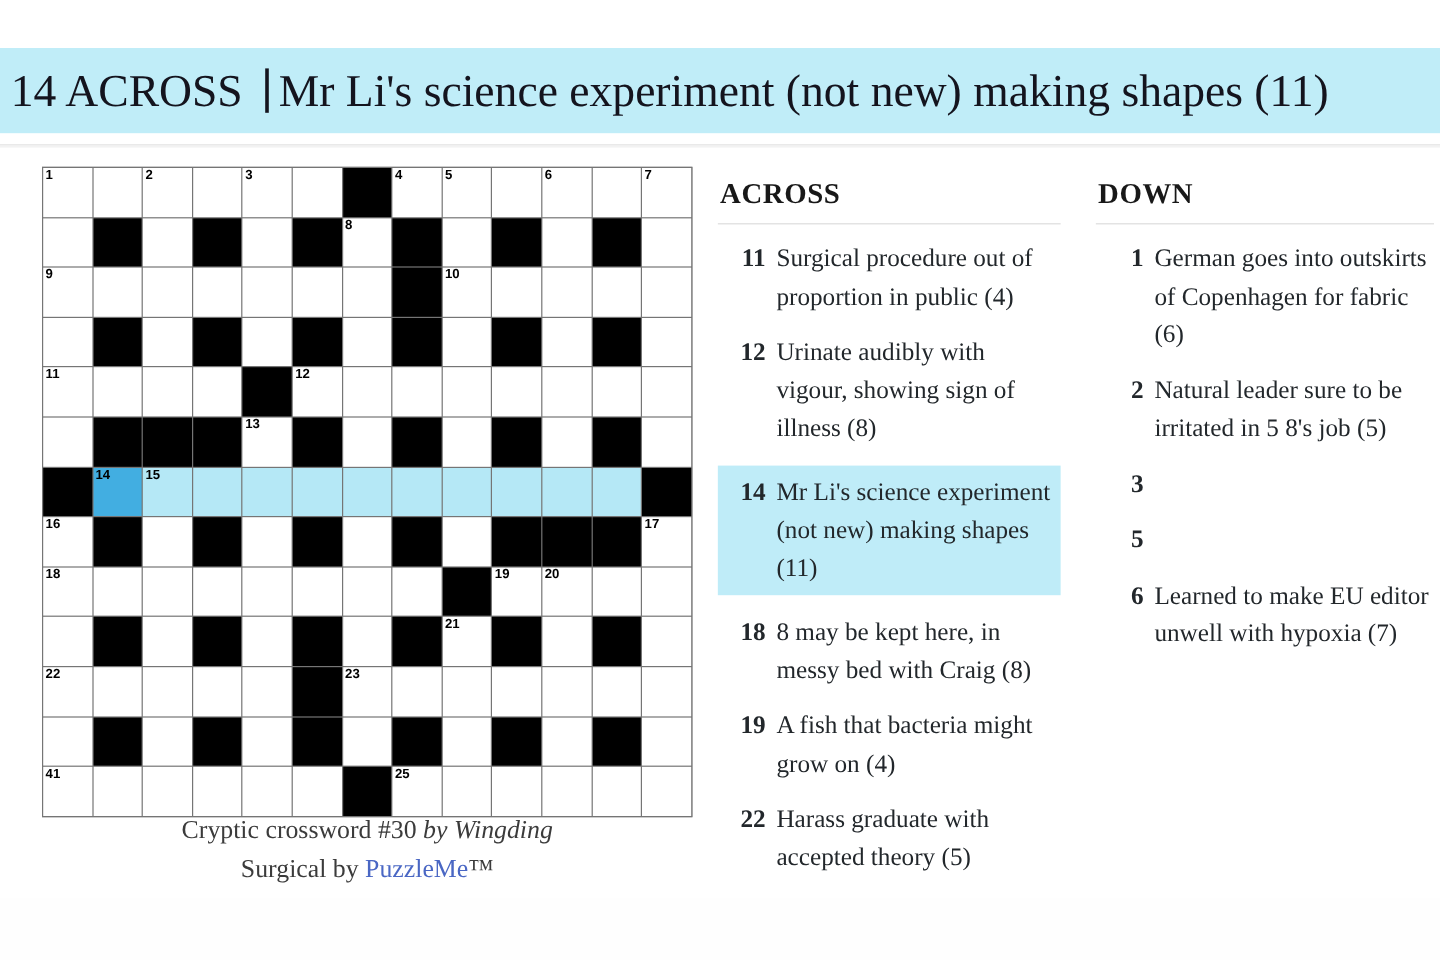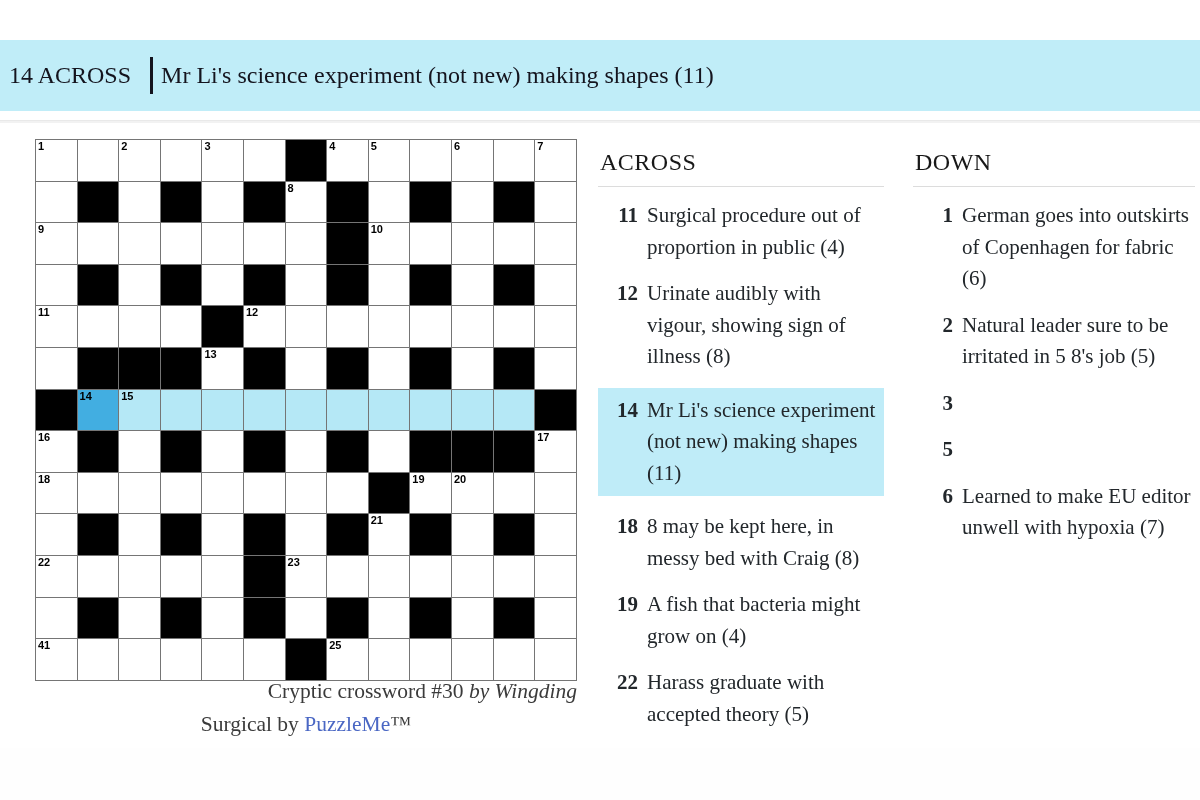--- a/index.html
+++ b/index.html
@@ -3,21 +3,21 @@
 <meta charset="utf-8">
 <style>
   * { margin: 0; padding: 0; box-sizing: border-box; }
   html, body { width: 1200px; height: 800px; overflow: hidden; background: #ffffff;
     font-family: "Liberation Serif", serif; }
 
   
   .banner {
     position: absolute; left: 0; top: 40px; width: 1200px; height: 71px;
     background: var(--banner_bg); display: flex; align-items: center;
-    color: var(--text); font-size: 24px;
+    color: var(--text); font-size: 38px;
   }
   .banner .num { margin-left: 9px; white-space: nowrap; }
   .banner .bar { width: 3px; height: 37px; background: var(--text); margin: 0 8px 0 19px; }
   .banner .clue-text { white-space: nowrap; }
 
   .iframe-edge { position: absolute; left: 0; top: 120px; width: 1200px; height: 3px;
     background: #f2f2f2; border-top: 1px solid #e9e9e9; }
 
   
   .grid {
@@ -31,30 +31,30 @@
   .cell.selected { background: var(--selected); }
   .cellnum {
     position: absolute; top: 1px; left: 2px;
     font-family: "Liberation Sans", sans-serif; font-size: 11px; font-weight: 700;
     color: #000; line-height: 1;
   }
 
   
   .caption { position: absolute; left: 35px; width: 542px; text-align: center;
     font-size: 21.5px; color: #3b3b3b; }
-  .caption.l1 { top: 679px; text-align: right; }
+  .caption.l1 { top: 679px; }
   .caption.l2 { top: 712px; }
   .caption .it { font-style: italic; }
   .caption .link { color: var(--link); cursor: pointer; }
 
   
   .clue-col { position: absolute; top: 148px; height: 600px; overflow: hidden; }
   .clue-col.across { left: 598px; width: 286px; }
   .clue-col.down  { left: 913px; width: 282px; }
-  .clue-col h2 { font-size: 24px; font-weight: 400; color: #181818; padding-left: 2px;
+  .clue-col h2 { font-size: 24px; font-weight: 700; color: #181818; padding-left: 2px;
     line-height: 28px; letter-spacing: 0.5px; }
   .rule { border-top: 1px solid #dcdcdc; margin-top: 10px; }
   .clue-list { padding-top: 13px; }
   .clue {
     display: grid; grid-template-columns: 40px 1fr; column-gap: 9px;
     font-size: 21px; line-height: 31.5px; color: #22272b; margin-bottom: 15px;
   }
   .clue .cnum { font-weight: 700; text-align: right; }
   .clue.highlighted { background: var(--highlight2); padding: 7px 0; }
 

